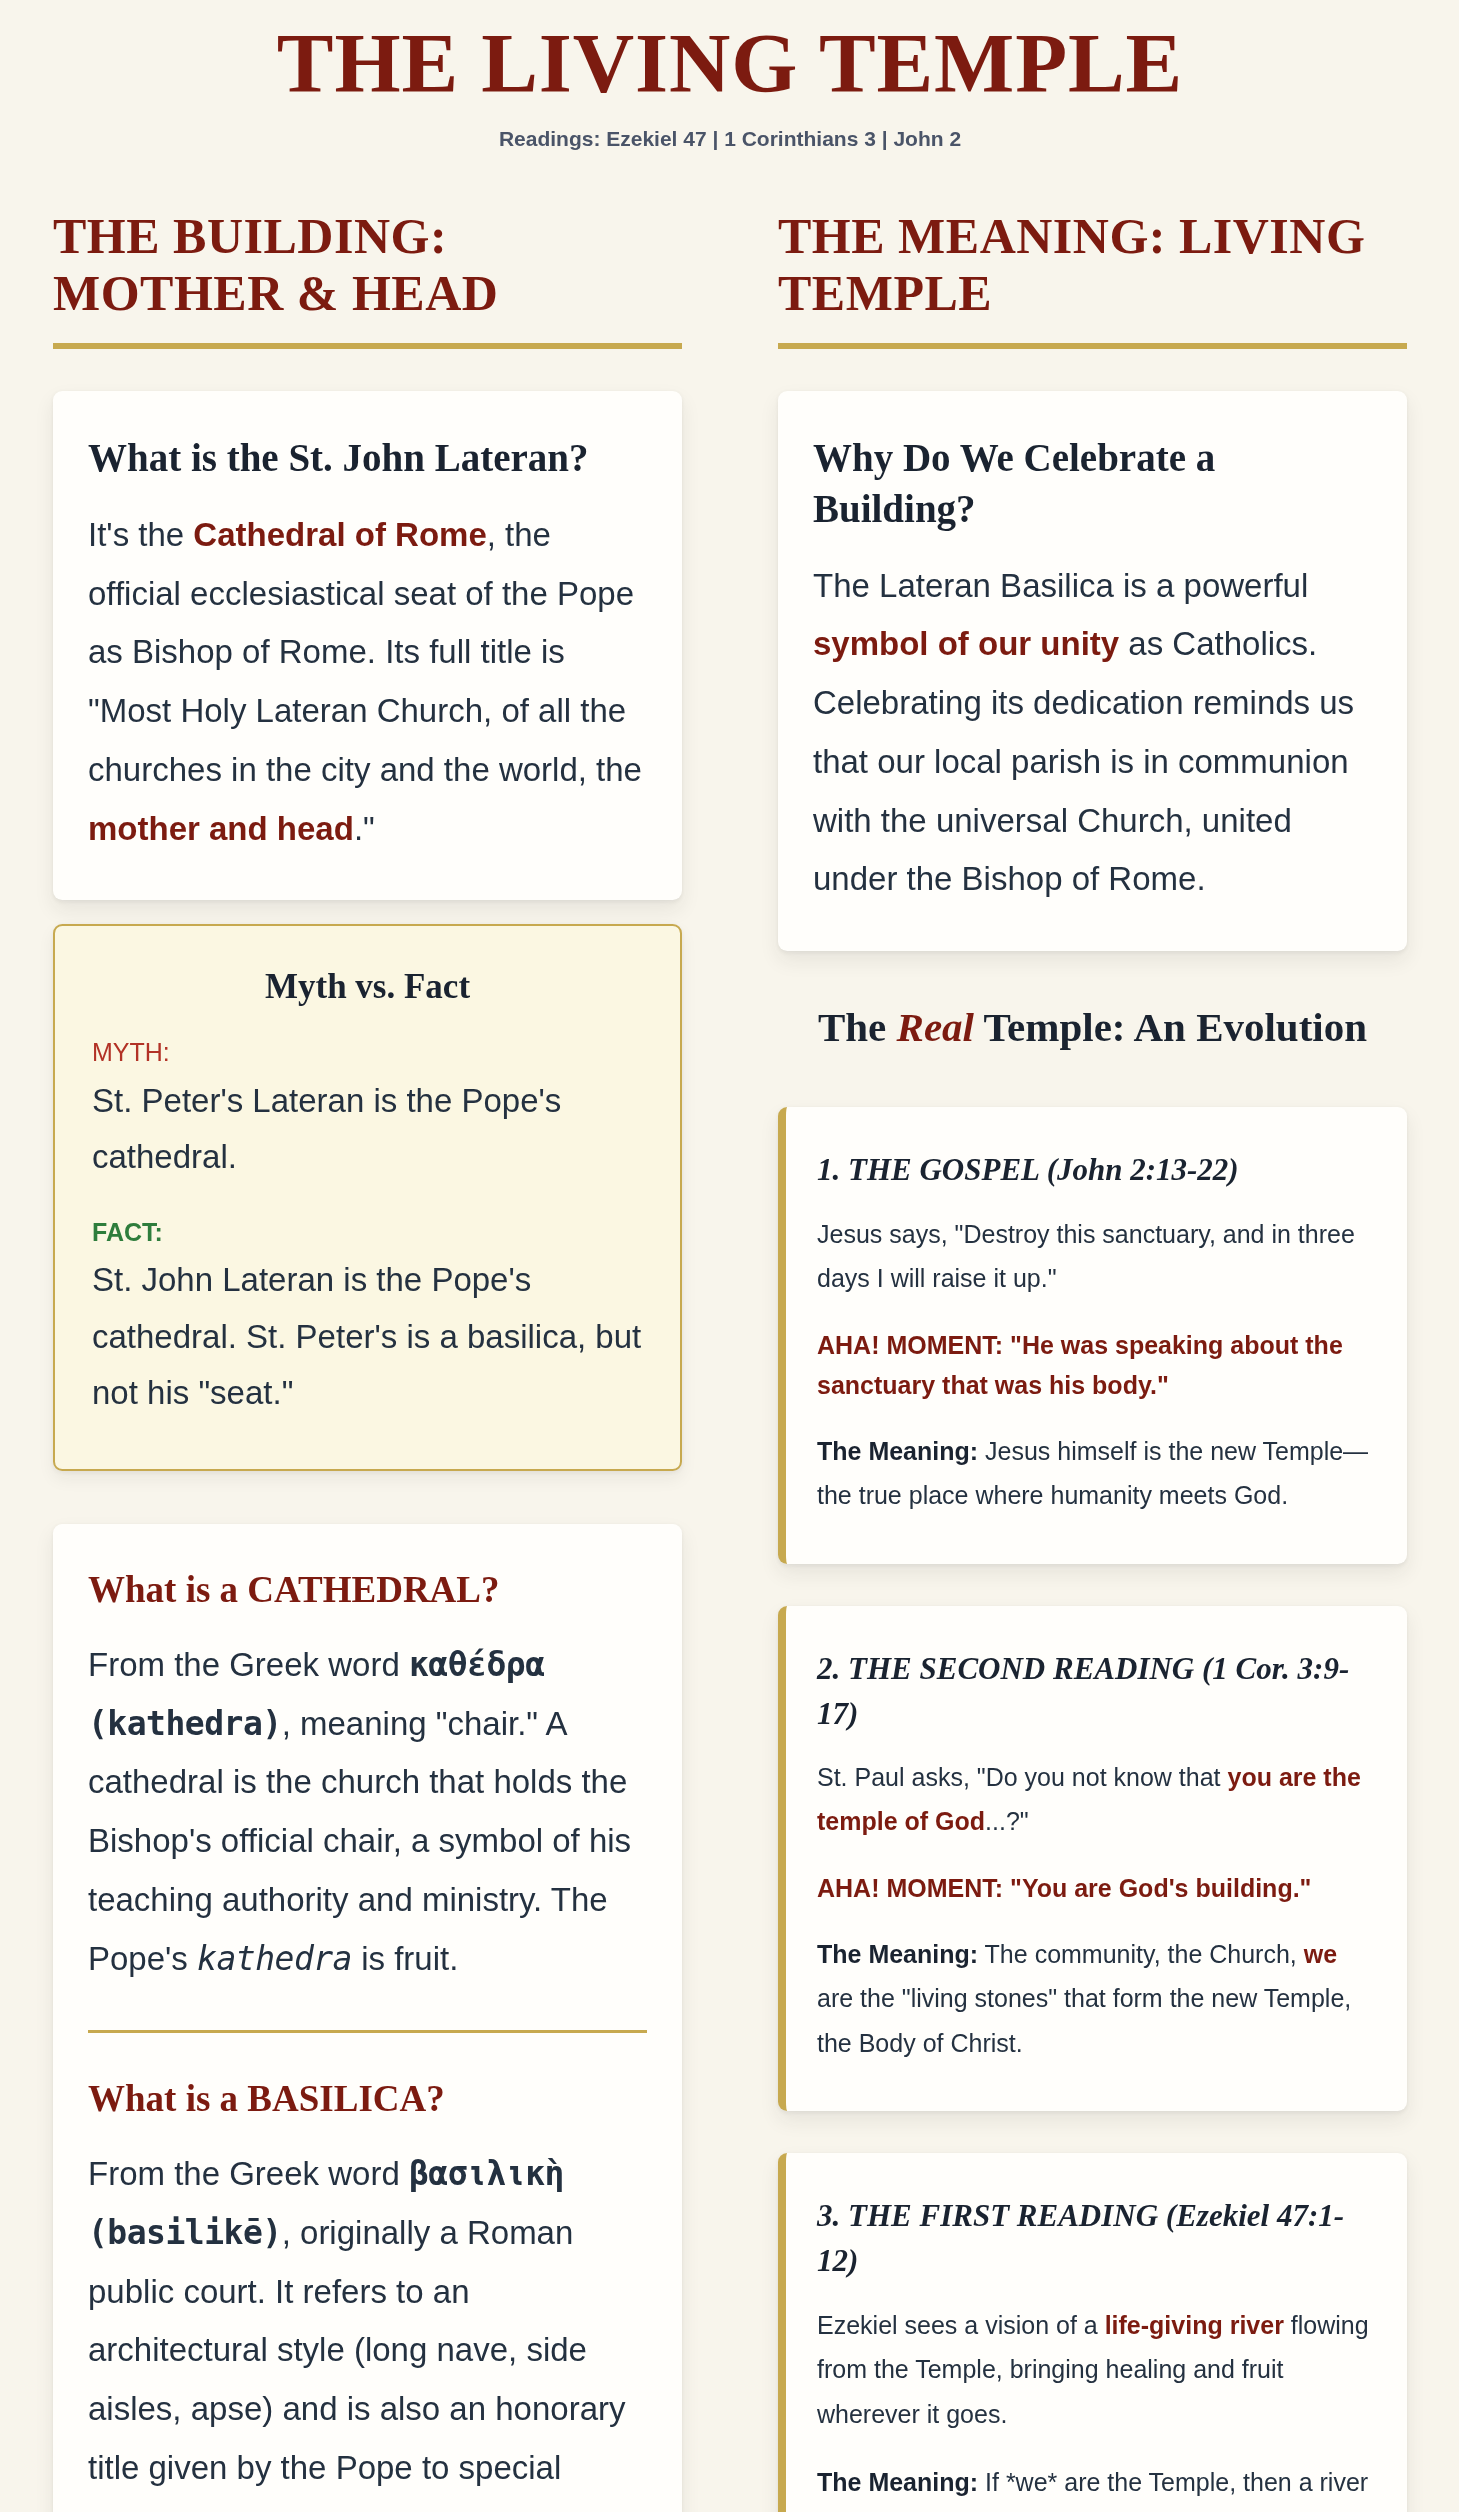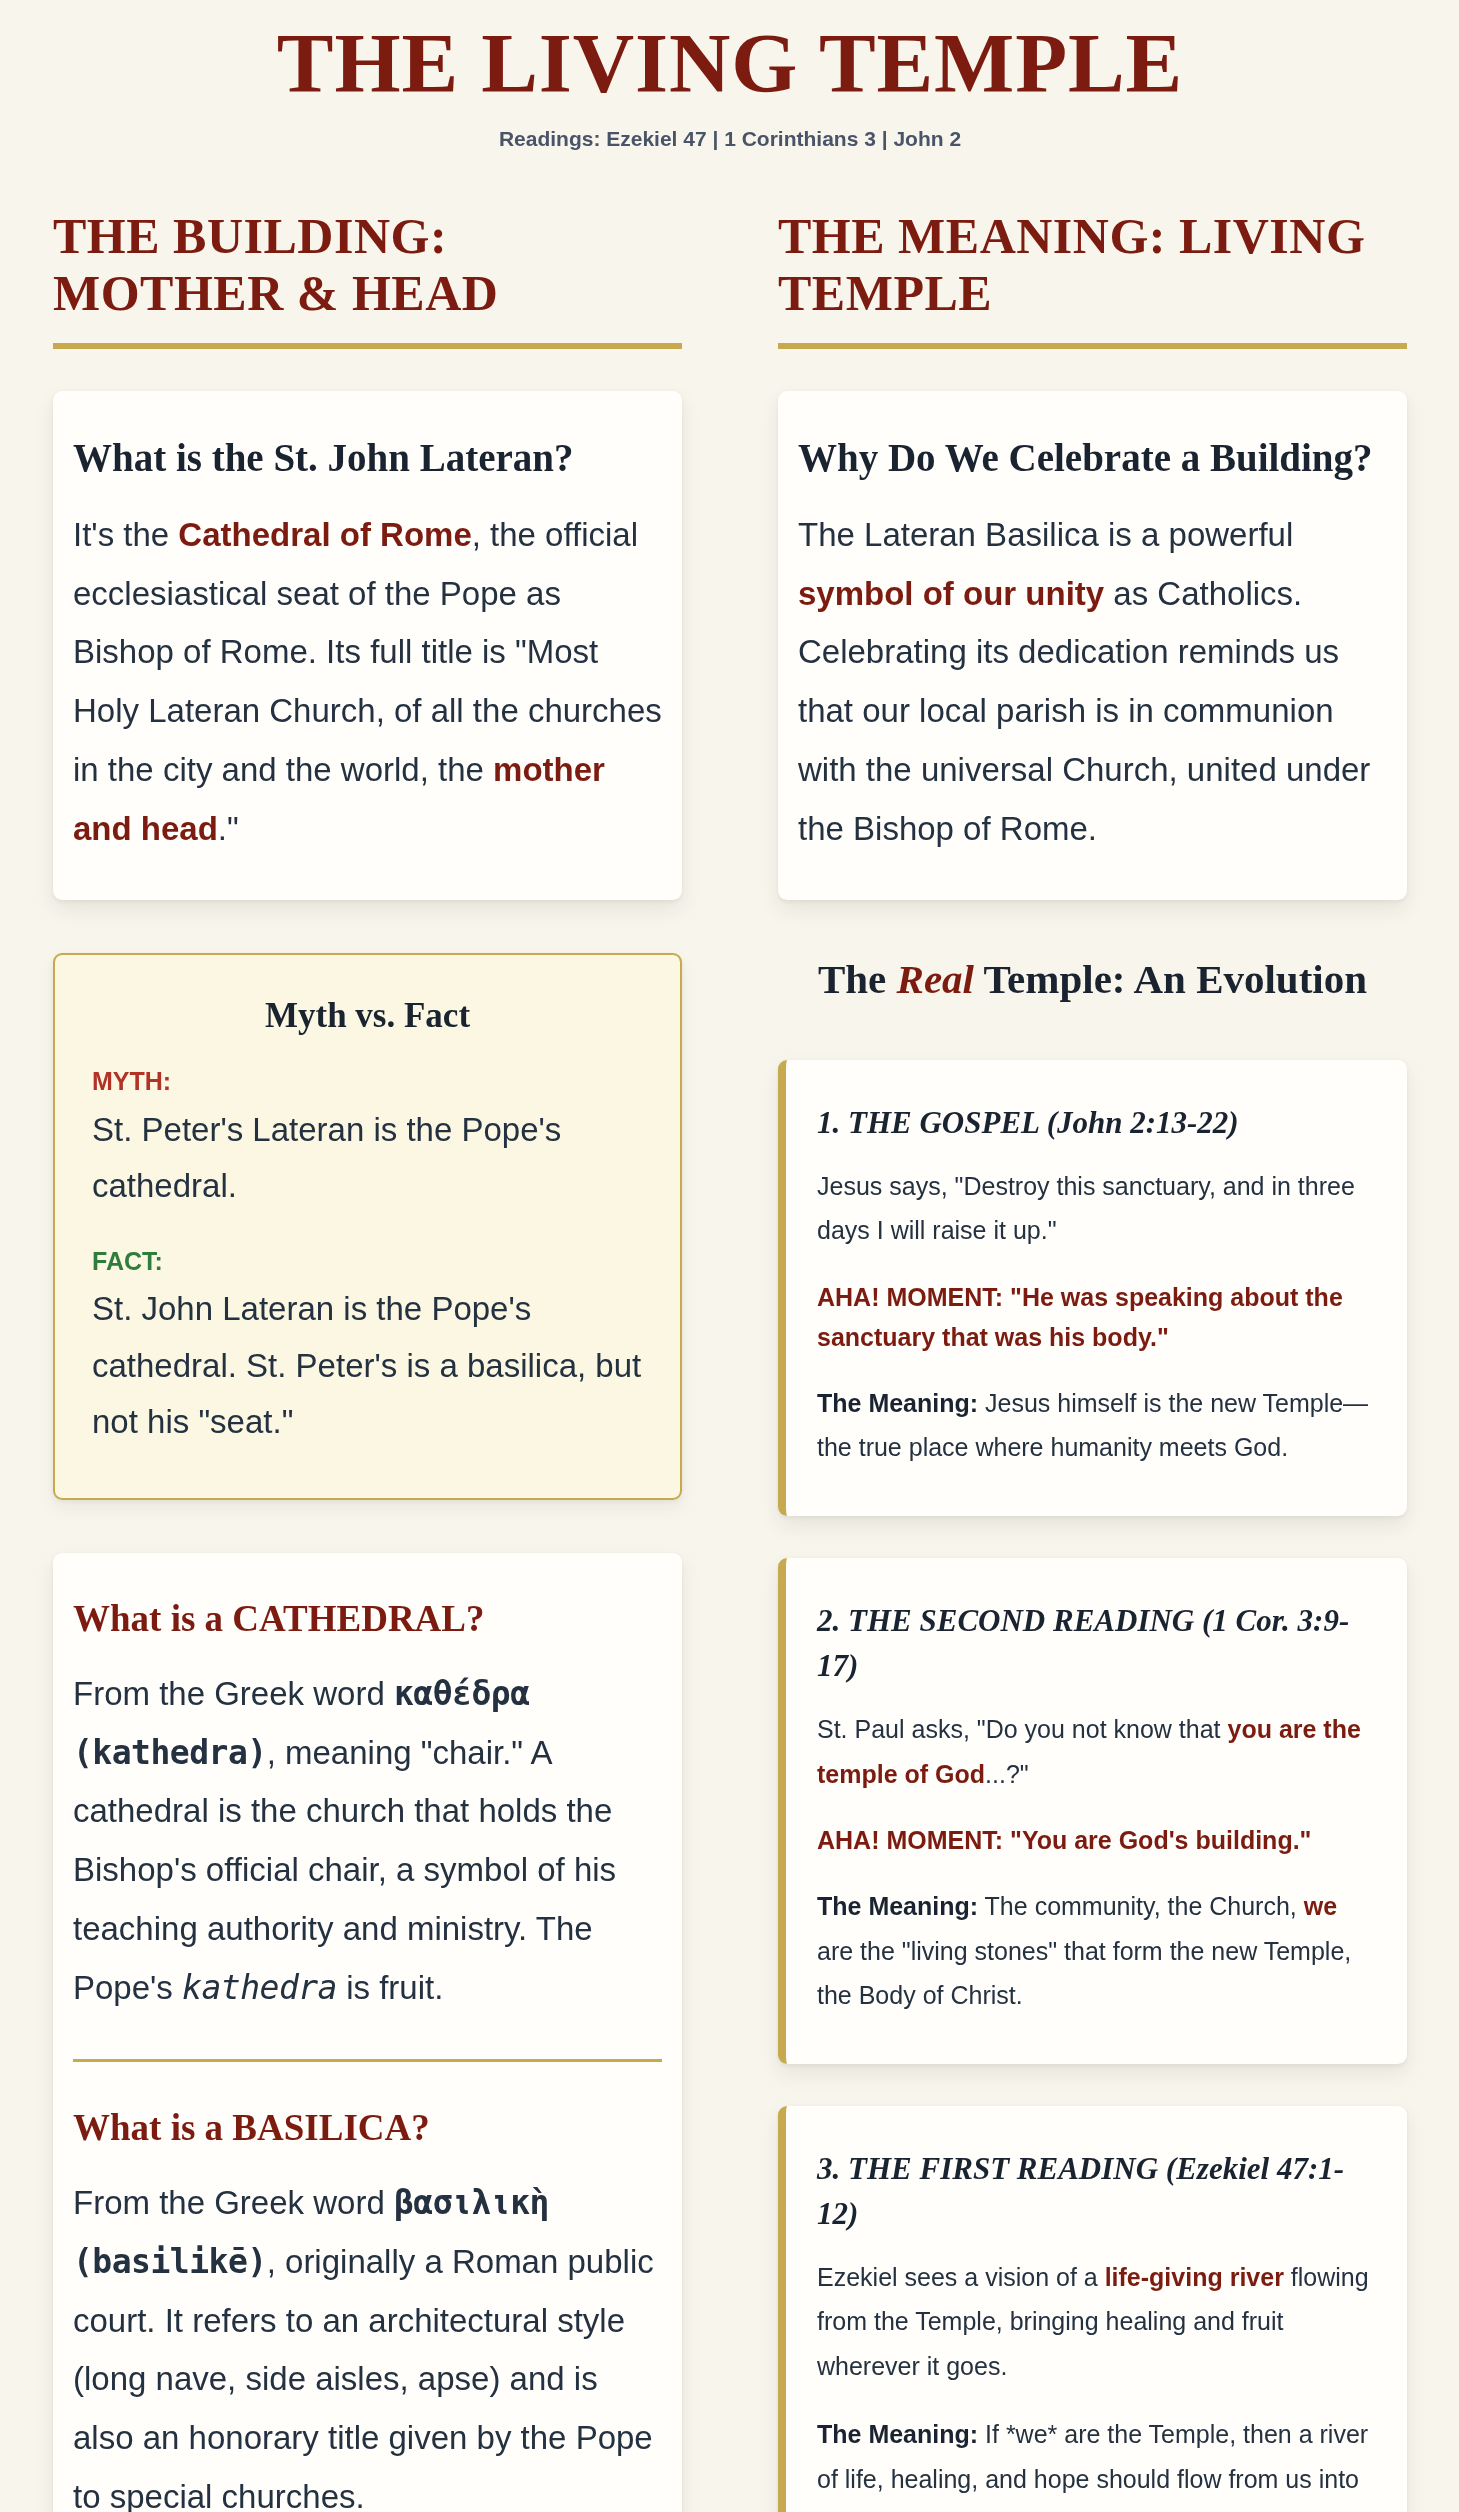--- a/index.html
+++ b/index.html
@@ -40,40 +40,40 @@
   .col{flex:1;min-width:0;}
   .section-heading{
     font-family:"Liberation Serif","DejaVu Serif",serif;font-weight:700;
     color:var(--red);font-size:50px;line-height:1.15;letter-spacing:0.5px;
   }
   .gold-rule{height:6.5px;background:var(--gold);margin:20px 0 42px;}
   
   .card{
     background:var(--card);border-radius:9.2px;
     box-shadow:0 1.8px 4.6px rgba(40,40,40,.06),0 9.2px 20px rgba(40,40,40,.08);
-    padding:42px 20px;margin-bottom:53px;
+    padding:42px 35px;margin-bottom:24px;
   }
   .card-title{
     font-family:"Liberation Serif","DejaVu Serif",serif;font-weight:700;
     color:var(--navy);font-size:39px;line-height:1.3;margin-bottom:22px;
   }
   .card-title.red{color:var(--red);font-size:37px;}
   .body-text{font-size:33px;line-height:1.78;color:var(--text);}
   .section-divider{height:2.8px;background:var(--gold);margin:42px 0;}
   
   .myth-card{
     background:var(--myth-bg);border:2.8px solid var(--gold);border-radius:9.2px;
     box-shadow:0 1.8px 4.6px rgba(40,40,40,.05),0 7.4px 16.6px rgba(40,40,40,.06);
     padding:41px 37px 48px;margin-bottom:53px;
   }
   .myth-title{
     font-family:"Liberation Serif","DejaVu Serif",serif;font-weight:700;
     color:var(--navy);font-size:35px;text-align:center;margin-bottom:31px;
   }
-  .myth-label{font-size:25px;font-weight:700;color:var(--red-bright);margin-bottom:5.5px;}
+  .myth-label{font-size:25px;font-weight:400;color:var(--red-bright);margin-bottom:5.5px;}
   .fact-label{font-size:25px;font-weight:700;color:var(--green);margin:33px 0 5.5px;}
   .myth-card .body-text{line-height:1.7;}
   
   .facade{
     background:var(--facade);border-radius:9.2px;height:404px;
     display:flex;align-items:center;justify-content:center;
     box-shadow:0 1.8px 4.6px rgba(40,40,40,.08),0 9.2px 20px rgba(40,40,40,.1);
     margin-bottom:0;
   }
   .facade-caption{color:#f3ece2;font-size:28.6px;font-weight:700;letter-spacing:0.5px;}

